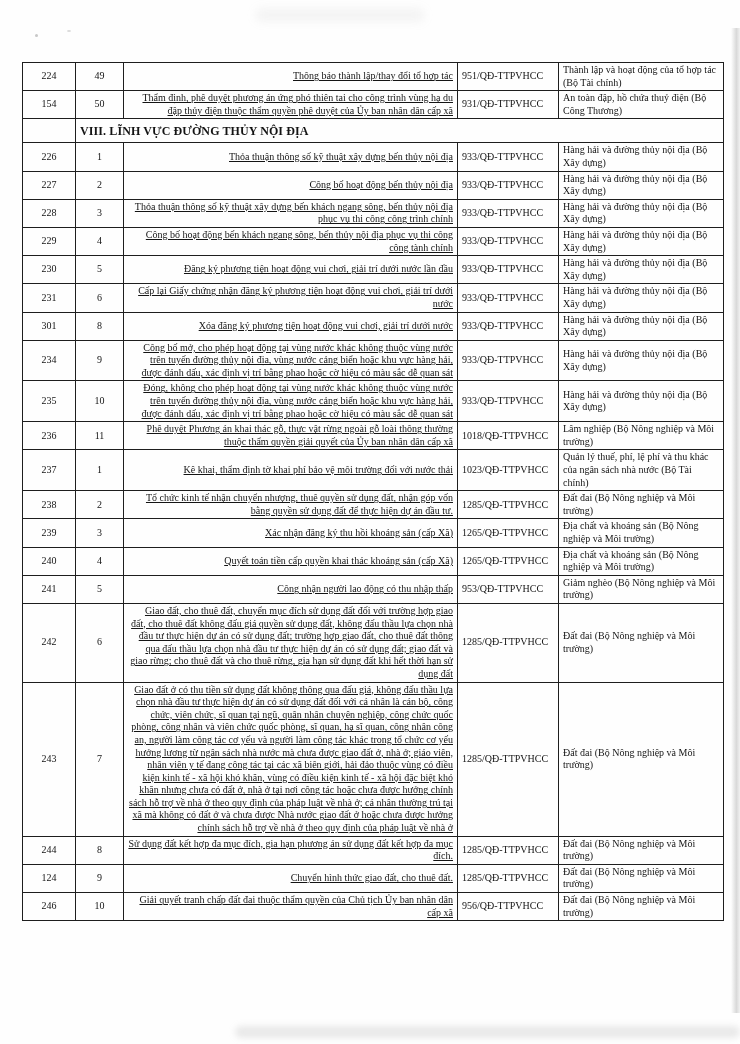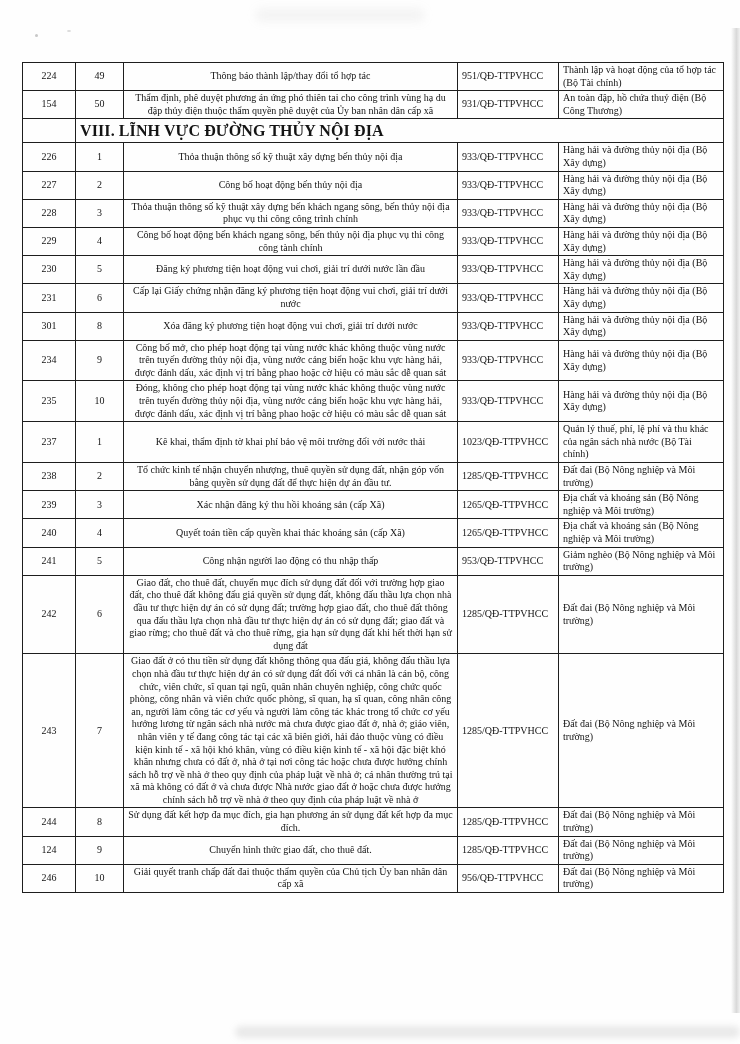--- a/index.html
+++ b/index.html
@@ -16,25 +16,25 @@
     border-collapse:collapse;table-layout:fixed;
   }
   table.proc td{
     border:1.4px solid #1e1e1e;
     font-size:10px;line-height:12.6px;
     padding:1px 4px;
     vertical-align:middle;
     word-wrap:break-word;
   }
   td.c-no,td.c-sub{text-align:center;font-size:10.8px;margin-top:12px;}
-  td.c-name{text-align:center;}
+  td.c-name{text-align:right;text-decoration:underline;}
   td.c-code{font-size:10.3px;padding-left:3px;padding-right:1px;}
   td.c-field{text-align:left;}
   tr.section-row td{
-    font-weight:bold;font-size:16px;height:21px;
+    font-weight:bold;font-size:12px;height:21px;
     letter-spacing:0.1px;
   }
   
   .speck{position:absolute;background:#9a9a9a;border-radius:50%;opacity:.55;}
   .edge-shadow{
     position:absolute;right:0;top:28px;width:9px;height:985px;
     background:linear-gradient(to right,rgba(0,0,0,0) 0%,rgba(120,120,120,.28) 60%,rgba(150,150,150,.12) 100%);
   }
   .bottom-smear{
     position:absolute;left:235px;top:1026px;width:505px;height:12px;
@@ -154,20 +154,27 @@
     </tr>
 
     <tr>
       <td class="c-no">235</td>
       <td class="c-sub">10</td>
       <td class="c-name">Đóng, không cho phép hoạt động tại vùng nước khác không thuộc vùng nước trên tuyến đường thủy nội địa, vùng nước cảng biển hoặc khu vực hàng hải, được đánh dấu, xác định vị trí bằng phao hoặc cờ hiệu có màu sắc dễ quan sát</td>
       <td class="c-code">933/QĐ-TTPVHCC</td>
       <td class="c-field">Hàng hải và đường thủy nội địa (Bộ Xây dựng)</td>
     </tr>
 
+    <tr>
+      <td class="c-no">236</td>
+      <td class="c-sub">11</td>
+      <td class="c-name">Phê duyệt Phương án khai thác gỗ, thực vật rừng ngoài gỗ loài thông thường thuộc thẩm quyền giải quyết của Ủy ban nhân dân cấp xã</td>
+      <td class="c-code">1018/QĐ-TTPVHCC</td>
+      <td class="c-field">Lâm nghiệp (Bộ Nông nghiệp và Môi trường)</td>
+    </tr>
 
 
     <tr>
       <td class="c-no">237</td>
       <td class="c-sub">1</td>
       <td class="c-name">Kê khai, thẩm định tờ khai phí bảo vệ môi trường đối với nước thải</td>
       <td class="c-code">1023/QĐ-TTPVHCC</td>
       <td class="c-field">Quản lý thuế, phí, lệ phí và thu khác của ngân sách nhà nước (Bộ Tài chính)</td>
     </tr>
 

